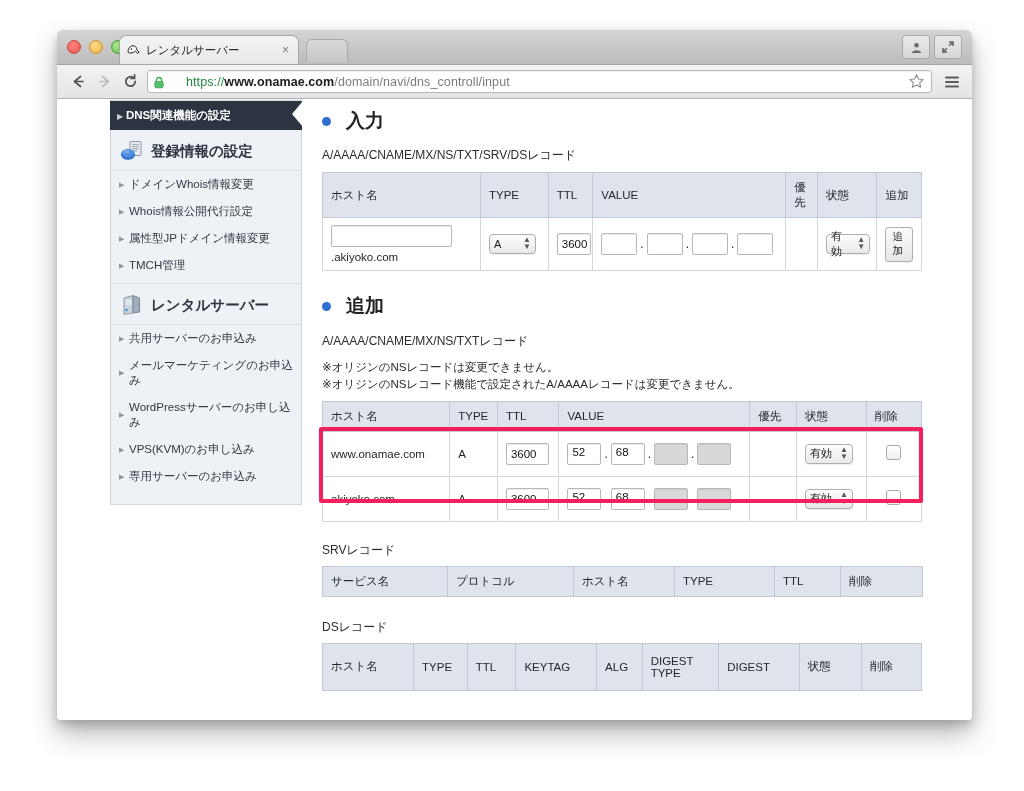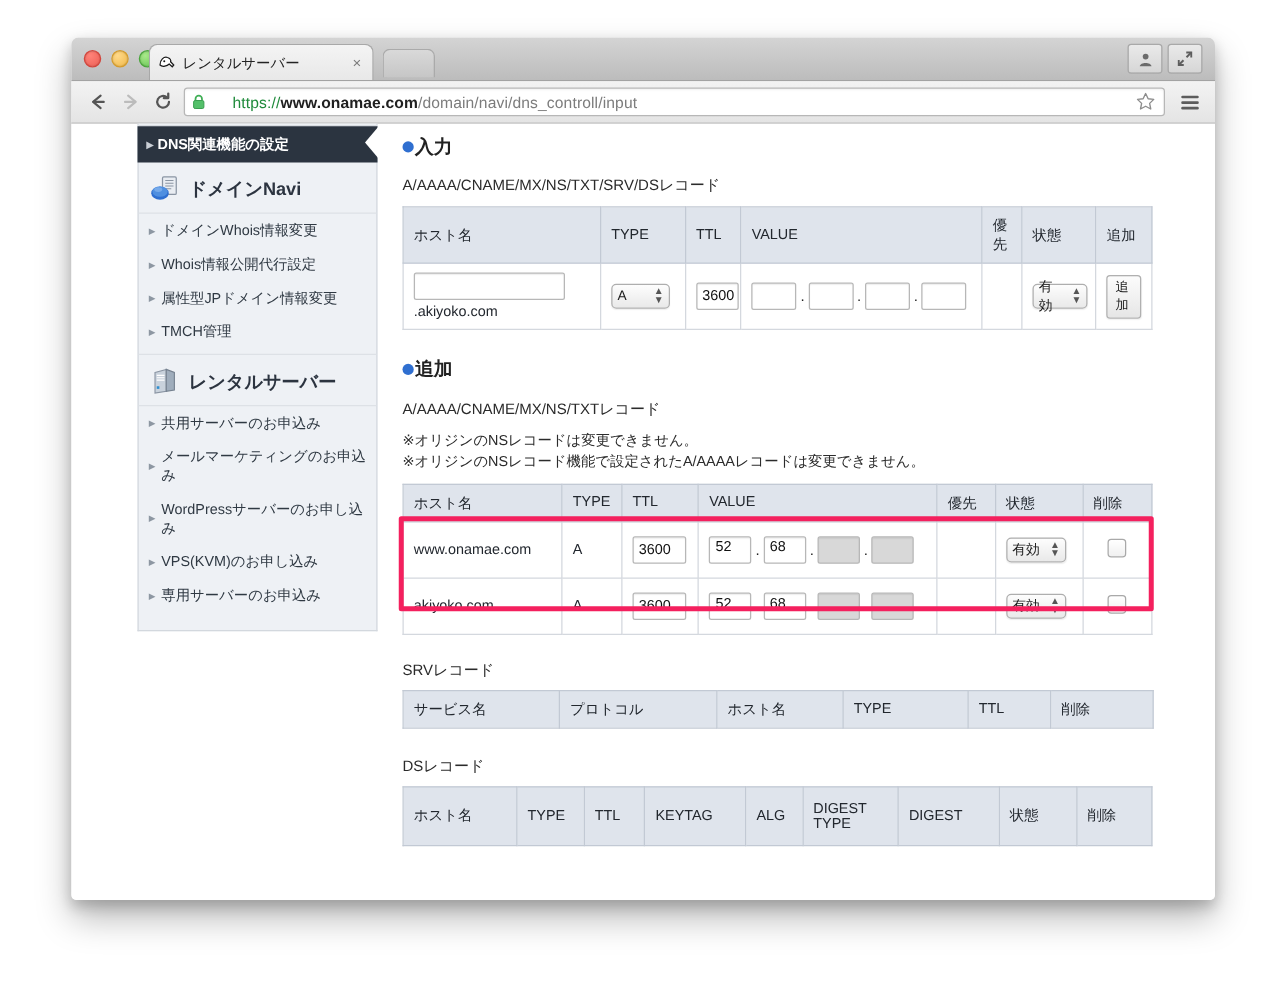--- a/index.html
+++ b/index.html
@@ -109,21 +109,21 @@
   .side-head .ico{width:24px;height:22px;flex:0 0 auto;}
   .side-item{
     position:relative;font-size:11.5px;color:#2f3943;
     padding:6px 6px 6px 18px;
   }
   .side-item .arrow{position:absolute;left:8px;top:50%;transform:translateY(-50%);font-size:7px;color:#8d97a2;}
   .side-sep{height:1px;background:#dde1e6;margin:4px 0 0;}
 
   
   .main{position:absolute;left:265px;top:0;width:600px;}
-  .sec-title{display:flex;align-items:center;gap:1px;font-size:15px;font-weight:bold;color:#222;}
+  .sec-title{display:flex;align-items:center;gap:15px;font-size:19px;font-weight:bold;color:#222;}
   .bullet{width:9px;height:9px;border-radius:50%;background:#2f6fd0;flex:0 0 auto;}
   .btnrow{display:flex;gap:7px;}
   .bluebtn{
     font-size:11.5px;font-weight:bold;color:#fff;
     padding:4px 10px 5px;border-radius:4px;
     background:linear-gradient(to bottom,#4e8fd6,#1f63b5);
     border:1px solid #1a4f96;
     box-shadow:inset 0 1px 0 rgba(255,255,255,.35);
     white-space:nowrap;letter-spacing:.2px;
   }
@@ -275,21 +275,21 @@
           <div class="side-head">
             <span class="ico">
               <svg width="24" height="22" viewBox="0 0 24 22">
                 <rect x="10" y="1.5" width="11" height="14" rx="1" fill="#e9edf2" stroke="#8a95a3" stroke-width="1"></rect>
                 <path d="M12.2 4.4 H18.8 M12.2 6.6 H18.8 M12.2 8.8 H18.8 M12.2 11 H17" stroke="#8a95a3" stroke-width=".9"></path>
                 <ellipse cx="8" cy="14.5" rx="7" ry="5.2" fill="#2f6fd0"></ellipse>
                 <ellipse cx="8" cy="13.2" rx="6.1" ry="4.2" fill="#4f8fe0"></ellipse>
                 <ellipse cx="6.6" cy="11.6" rx="3.2" ry="1.9" fill="#7fb0ec" opacity=".8"></ellipse>
               </svg>
             </span>
-            <span>ドメインNavi</span>
+            <span>登録情報の設定</span>
           </div>
           <div class="side-item">
             <span class="arrow">▶</span>
             <span>ドメインWhois情報変更</span>
           </div>
           <div class="side-item">
             <span class="arrow">▶</span>
             <span>Whois情報公開代行設定</span>
           </div>
           <div class="side-item">

